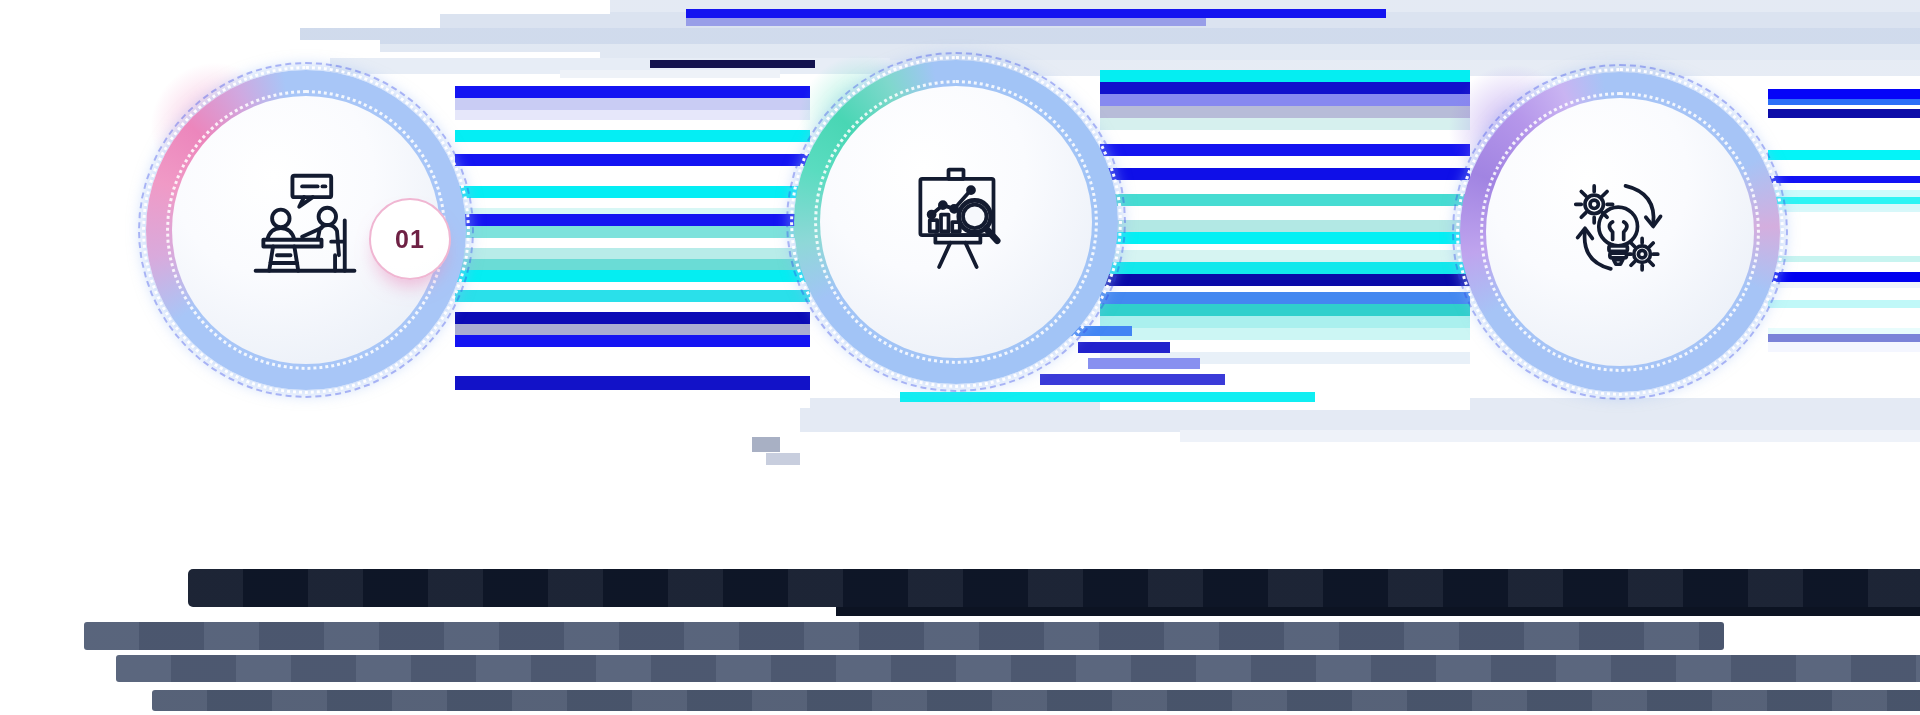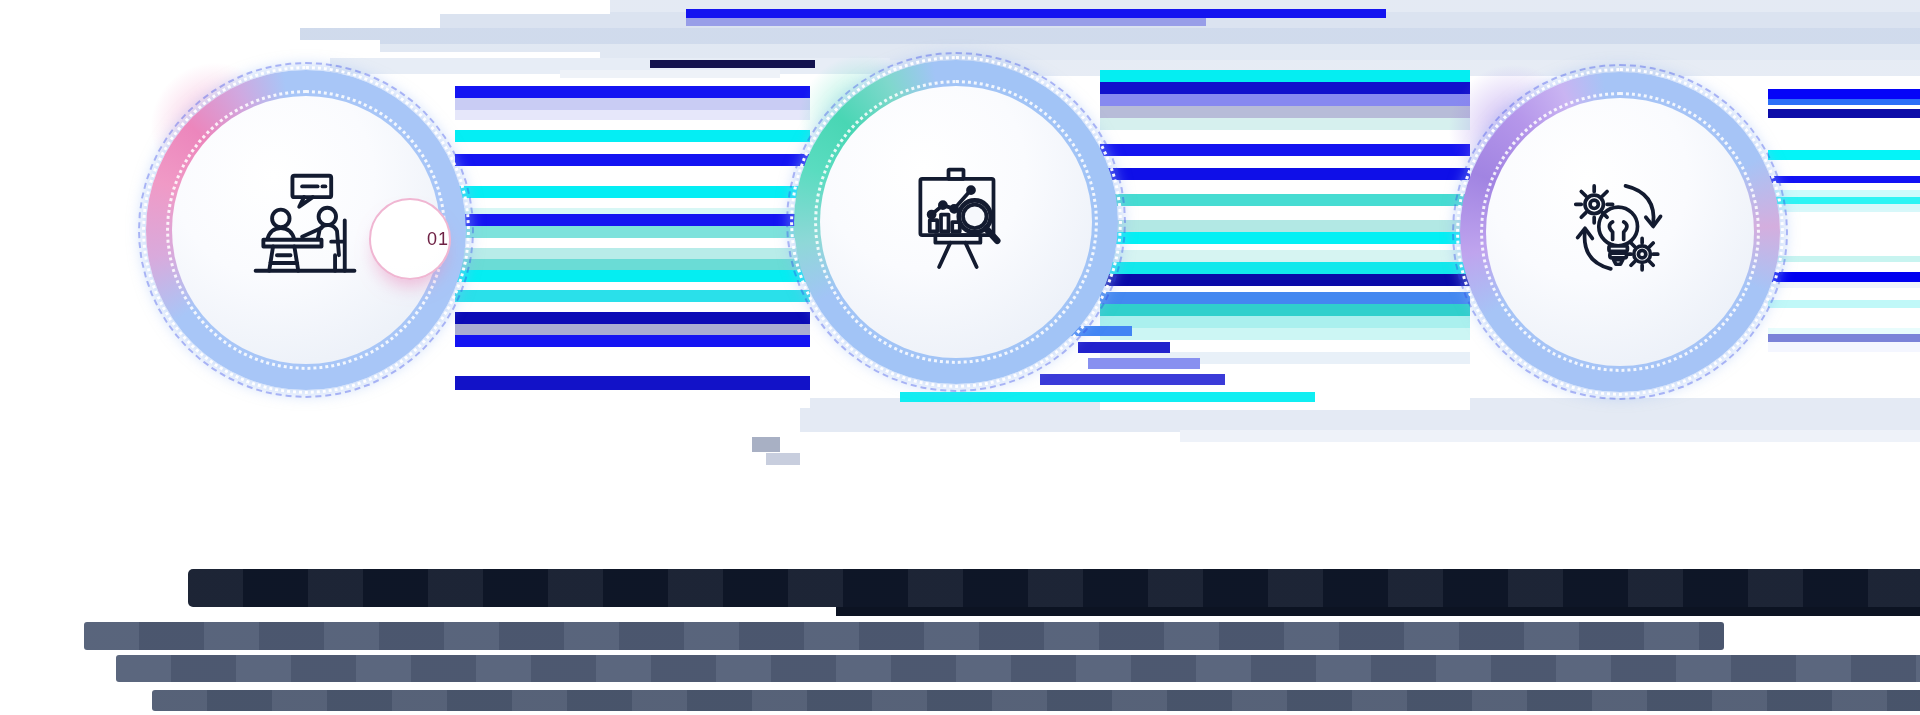--- a/index.html
+++ b/index.html
@@ -44,23 +44,23 @@
   .step-2 .ring{background:conic-gradient(#a2c4f6 0deg,#a2c4f6 240deg,#8fd8d8 262deg,#5adcc0 290deg,#49d6b4 312deg,#7fd8cc 334deg,#a2c4f6 352deg,#a2c4f6 360deg);}
   .step-3 .ring{background:conic-gradient(#a6c4f6 0deg,#a6c4f6 62deg,#d4aede 88deg,#a6c4f6 112deg,#a6c4f6 238deg,#bfa4ee 262deg,#a184e2 292deg,#b596ea 318deg,#c9b4f2 338deg,#a6c4f6 354deg,#a6c4f6 360deg);}
   .sparkle-outer{position:absolute;inset:-30px;border-radius:50%;border:3px dotted rgba(255,255,255,.95);}
   .sparkle-edge{position:absolute;inset:-34px;border-radius:50%;border:2px dashed rgba(45,65,230,.35);}
   .sparkle-inner{position:absolute;inset:-6px;border-radius:50%;border:3px dotted rgba(255,255,255,.85);}
   .disc{position:absolute;inset:0;border-radius:50%;display:flex;align-items:center;justify-content:center;
     background:radial-gradient(circle at 38% 30%,#ffffff 0%,#fafbfe 40%,#eef2f9 75%,#e7edf6 100%);}
   .tint-blob{position:absolute;width:130px;height:130px;border-radius:50%;z-index:2;}
 
   
-  .badge{position:absolute;z-index:4;border-radius:50%;display:flex;align-items:center;justify-content:flex-end;
+  .badge{position:absolute;z-index:4;border-radius:50%;display:flex;align-items:center;justify-content:center;
     background:radial-gradient(circle at 40% 30%,#ffffff 60%,#fbfdfe 100%);
-    font-weight:400;font-size:18px;letter-spacing:1px;font-family:"Liberation Sans",sans-serif;}
+    font-weight:700;font-size:25px;letter-spacing:1px;font-family:"Liberation Sans",sans-serif;}
   .badge-1{left:197px;top:102px;width:78px;height:78px;color:#6e2144;border:2px solid #f0b6d2;box-shadow:0 12px 18px -6px rgba(236,134,188,.55);}
   .badge-2{left:842px;top:94px;width:74px;height:74px;color:#124e54;border:2px solid #9ed8cc;box-shadow:0 12px 18px -6px rgba(73,214,180,.5);}
 
   .icon{stroke:#131b30;fill:none;stroke-width:4;stroke-linecap:round;stroke-linejoin:round;}
 
   
   .bar{position:absolute;z-index:2;}
   .bar.streaks{background-image:repeating-linear-gradient(90deg,rgba(255,255,255,.06) 0 55px,rgba(0,0,0,.05) 55px 120px);}
   .heading-bar{left:188px;top:569px;width:1732px;height:38px;background:#0f1729;border-radius:5px 0 0 5px;}
   .heading-sub{left:836px;top:607px;width:1084px;height:9px;background:#0c1322;}

